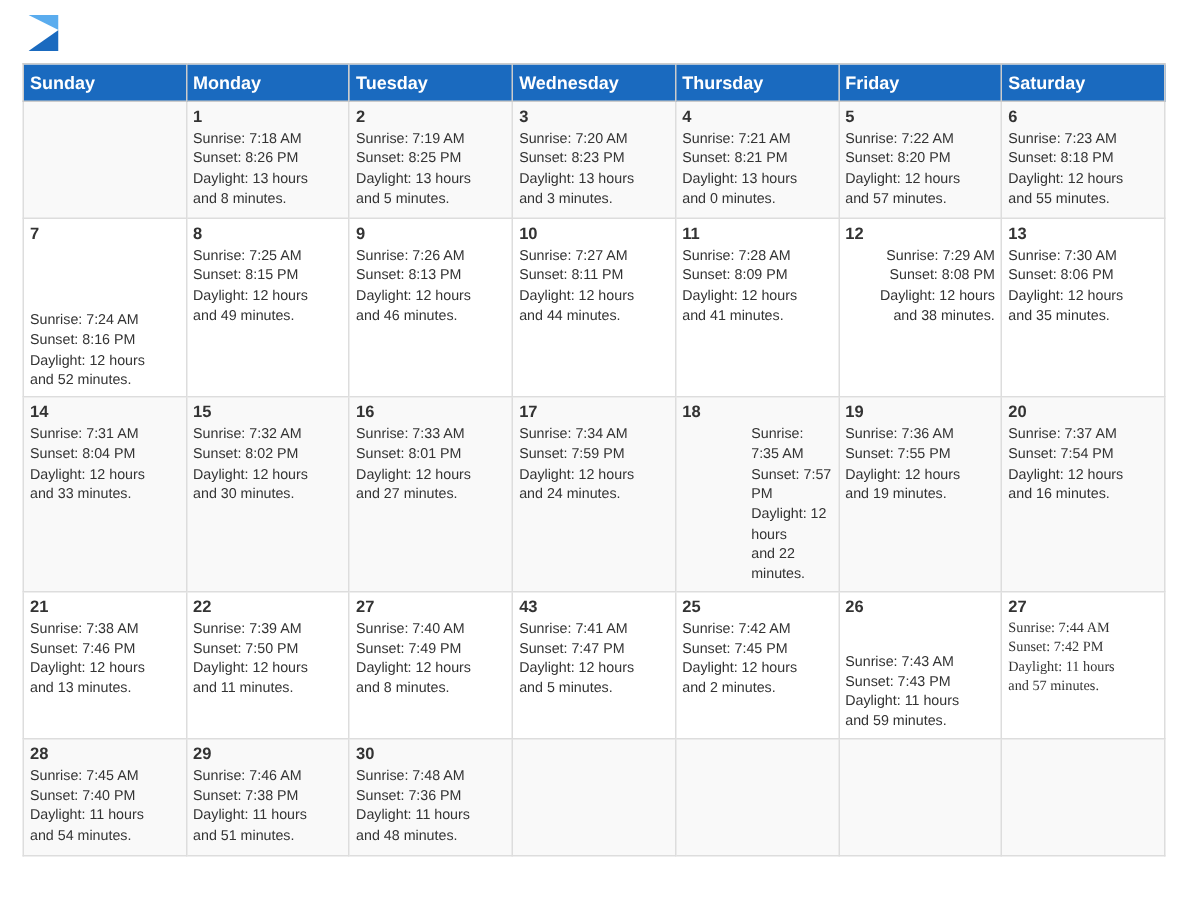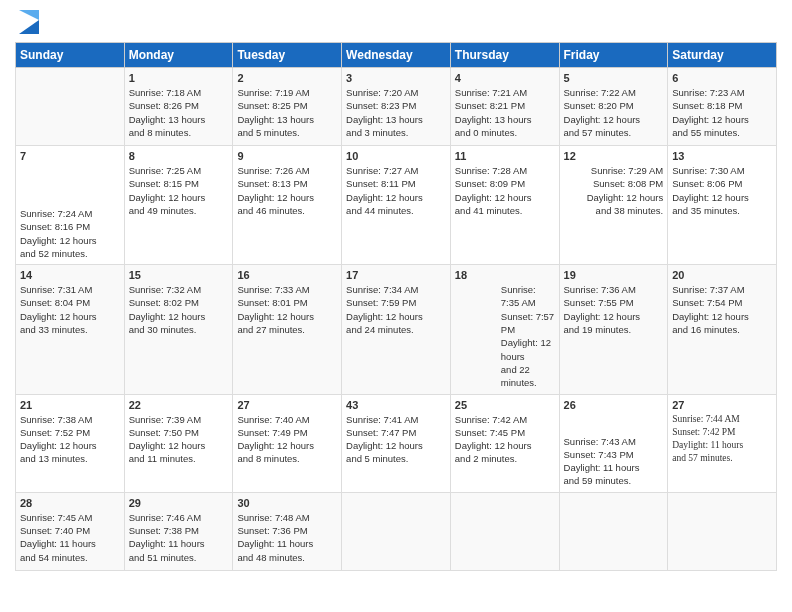--- a/index.html
+++ b/index.html
@@ -276,21 +276,21 @@
             <div class="day-info" style="white-space: pre-line;">Sunrise: 7:37 AM
 Sunset: 7:54 PM
 Daylight: 12 hours
 and 16 minutes.</div>
           </td>
         </tr>
         <tr>
           <td>
             <span class="day-num">21</span>
             <div class="day-info" style="white-space: pre-line;">Sunrise: 7:38 AM
-Sunset: 7:52 PM
+Sunset: 7:46 PM
 Daylight: 12 hours
 and 13 minutes.</div>
           </td>
           <td>
             <span class="day-num">22</span>
             <div class="day-info" style="white-space: pre-line;">Sunrise: 7:39 AM
 Sunset: 7:50 PM
 Daylight: 12 hours
 and 11 minutes.</div>
           </td>

